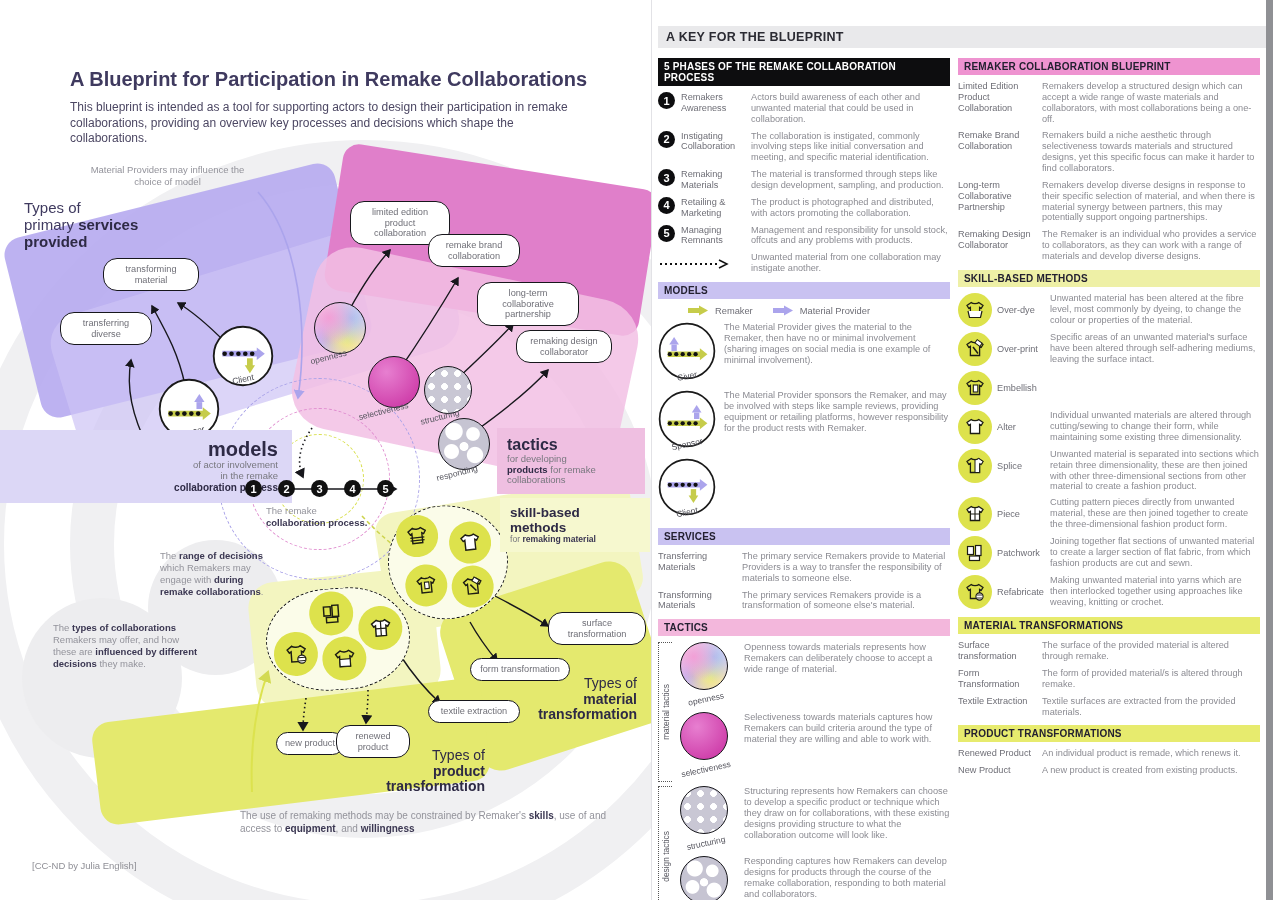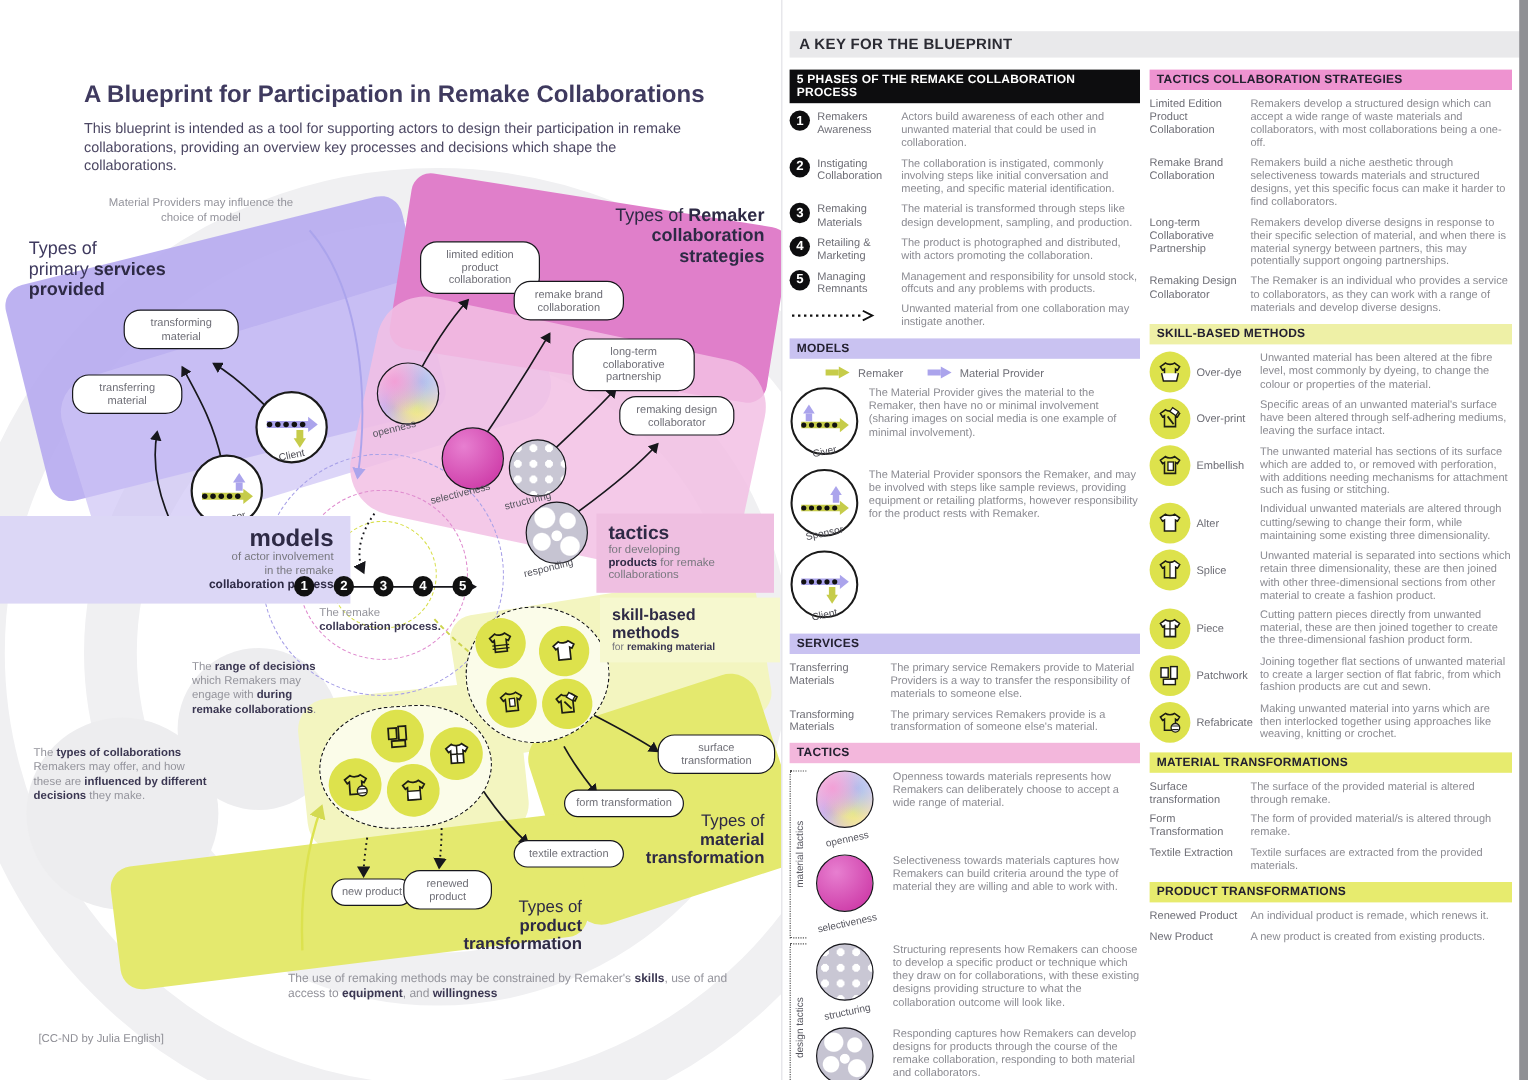--- a/index.html
+++ b/index.html
@@ -145,28 +145,23 @@
     <div class="intro">This blueprint is intended as a tool for supporting actors to design their participation in remake collaborations, providing an overview key processes and decisions which shape the collaborations.</div>
 
     <div class="note" style="left:85px;top:164px;width:165px;text-align:center">Material Providers may influence the choice of model</div>
 
     <div class="lab" style="left:24px;top:200px;font-size:15px;color:#3f3a5f">
       <div><span class="lt">Types of</span></div>
       <div><span class="lt">primary </span><span class="lb">services</span></div>
       <div><span class="lb">provided</span></div>
     </div>
 
-    <div class="lab" style="left:462px;top:172px;width:175px;text-align:right;font-size:15px;color:#2e2a45">
-      <div><span class="lt">Types of </span><span class="lb">Remaker</span></div>
-      <div><span class="lb">collaboration</span></div>
-      <div><span class="lb">strategies</span></div>
-    </div>
 
     <div class="bub" style="left:103px;top:258px;width:80px">transforming material</div>
-    <div class="bub" style="left:60px;top:312px;width:76px">transferring material</div>
+    <div class="bub" style="left:60px;top:312px;width:76px">transferring diverse</div>
     <div class="bub" style="left:350px;top:201px;width:84px">limited edition product collaboration</div>
     <div class="bub" style="left:428px;top:234px;width:76px">remake brand collaboration</div>
     <div class="bub" style="left:477px;top:282px;width:86px">long-term collaborative partnership</div>
     <div class="bub" style="left:516px;top:330px;width:80px">remaking design collaborator</div>
     <div class="bub" style="left:548px;top:612px;width:82px">surface transformation</div>
     <div class="bub" style="left:470px;top:658px;width:84px">form transformation</div>
     <div class="bub" style="left:428px;top:700px;width:76px">textile extraction</div>
     <div class="bub" style="left:276px;top:732px;width:52px">new product</div>
     <div class="bub" style="left:336px;top:725px;width:58px">renewed product</div>
 
@@ -324,21 +319,21 @@
     </div>
     <div class="lab" style="left:330px;top:748px;width:155px;text-align:right;font-size:14px;color:#2e2a45">
       <div class="lt">Types of</div>
       <div class="lb">product</div>
       <div class="lb">transformation</div>
     </div>
 
     <div class="note" style="left:160px;top:550px;width:112px">
       <span>The </span><b>range of decisions</b><span> which Remakers may engage with </span><b>during remake collaborations</b><span>.</span>
     </div>
-    <div class="note" style="left:28px;top:622px;width:148px">
+    <div class="note" style="left:53px;top:622px;width:148px">
       <span>The </span><b>types of collaborations</b><span> Remakers may offer, and how these are </span><b>influenced by different decisions</b><span> they make.</span>
     </div>
     <div class="note" style="left:240px;top:810px;width:395px;font-size:10px">
       <span>The use of remaking methods may be constrained by Remaker's </span><b>skills</b><span>, use of and access to </span><b>equipment</b><span>, and </span><b>willingness</b>
     </div>
     <div class="credit">[CC-ND by Julia English]</div>
   </div>
 
   <div class="fold"></div>
   <div class="page-right">
@@ -508,21 +503,21 @@
             <div class="tfig">
                 <div class="circ grad-res"></div>
               </div>
             <div class="tdesc">Responding captures how Remakers can develop designs for products through the course of the remake collaboration, responding to both material and collaborators.</div>
           </div>
         </div>
       </div>
     </div>
 
     <div class="col col2">
-      <div class="bar pinkstrong">TACTICS COLLABORATION STRATEGIES</div>
+      <div class="bar pinkstrong">REMAKER COLLABORATION BLUEPRINT</div>
       <div class="trow">
         <div class="tterm">Limited Edition Product Collaboration</div>
         <div class="tdesc">Remakers develop a structured design which can accept a wide range of waste materials and collaborators, with most collaborations being a one-off.</div>
       </div>
       <div class="trow">
         <div class="tterm">Remake Brand Collaboration</div>
         <div class="tdesc">Remakers build a niche aesthetic through selectiveness towards materials and structured designs, yet this specific focus can make it harder to find collaborators.</div>
       </div>
       <div class="trow">
         <div class="tterm">Long-term Collaborative Partnership</div>
@@ -562,21 +557,20 @@
       <div class="krow">
         <div class="kfig">
             <span class="kicon">
               <svg width="24" height="24" viewBox="0 0 24 24">
                 <path d="M8.2 4.5 C9.8 6 14.2 6 15.8 4.5 L20 7.5 L18.2 10.4 L16.6 9.4 L16.6 18.5 L7.4 18.5 L7.4 9.4 L5.8 10.4 L4 7.5 Z" fill="none" stroke="#1d1d14" stroke-width="1.3"></path>
                 <rect x="10.3" y="9" width="4.5" height="7" fill="#fff" stroke="#1d1d14" stroke-width="1.1"></rect>
               </svg>
             </span>
             <span class="kname">Embellish</span>
           </div>
-        <div class="tdesc">The unwanted material has sections of its surface which are added to, or removed with perforation, with additions needing mechanisms for attachment such as fusing or stitching.</div>
       </div>
       <div class="krow">
         <div class="kfig">
             <span class="kicon">
               <svg width="24" height="24" viewBox="0 0 24 24">
                 <path d="M8.2 4.5 C9.8 6 14.2 6 15.8 4.5 L20 7.5 L18.2 10.4 L16.6 9.4 L16.6 18.5 L7.4 18.5 L7.4 9.4 L5.8 10.4 L4 7.5 Z" fill="#fff" stroke="#1d1d14" stroke-width="1.3"></path>
               </svg>
             </span>
             <span class="kname">Alter</span>
           </div>

